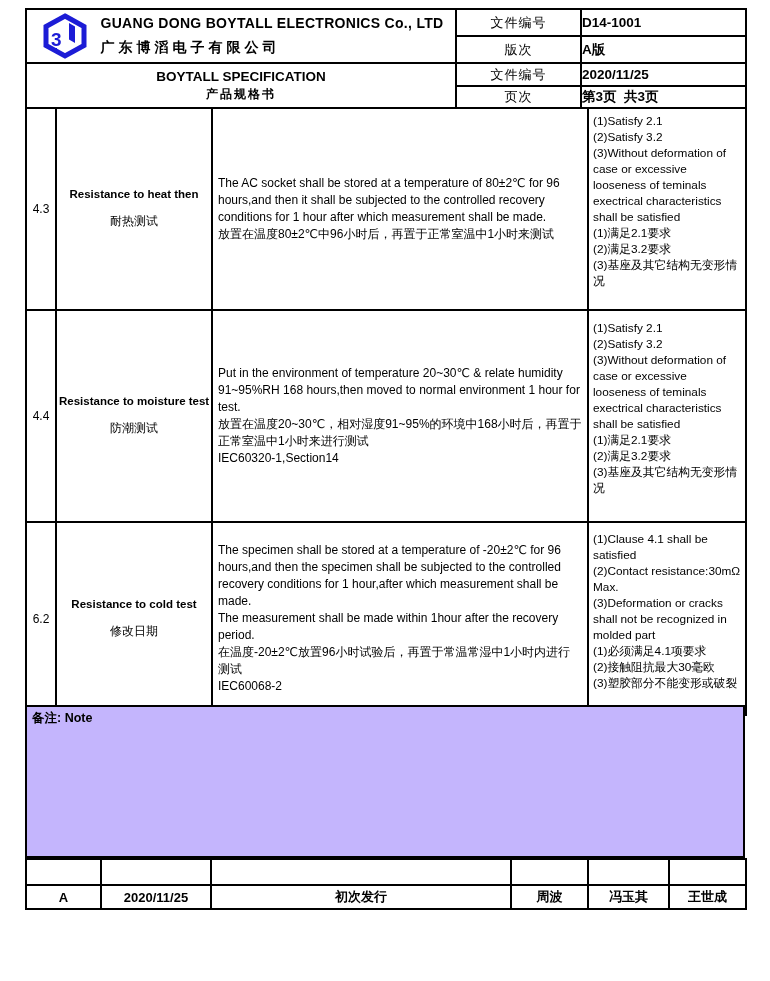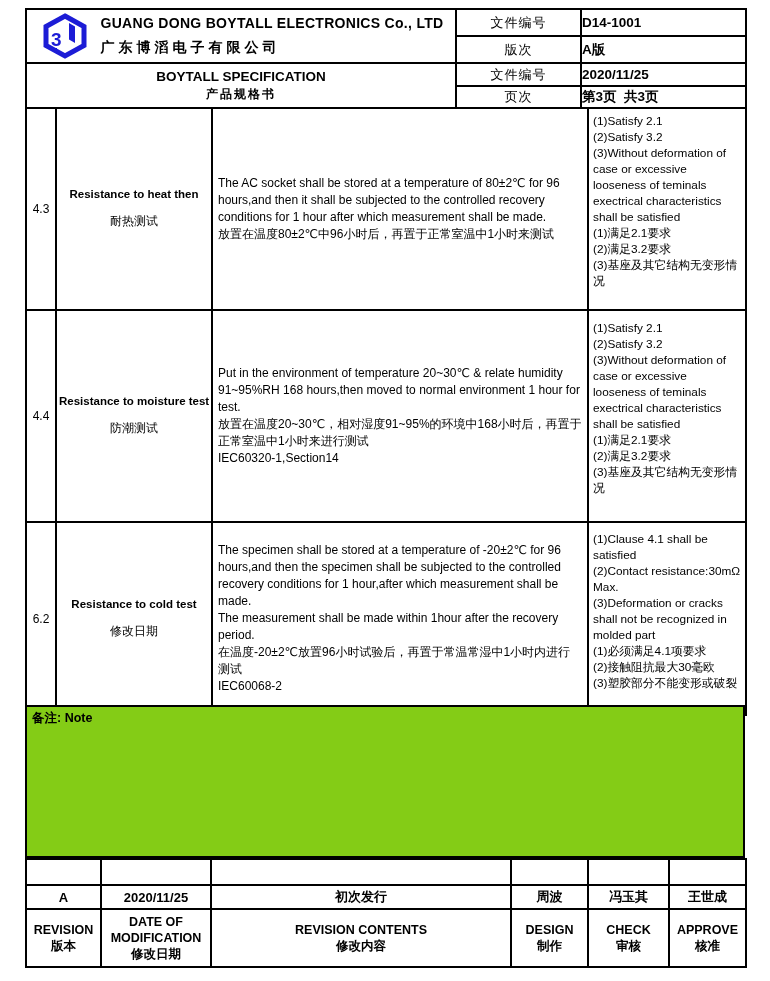--- a/index.html
+++ b/index.html
@@ -41,21 +41,21 @@
     padding: 4px 5px 4px 5px; white-space: pre-line;
   }
   .test-crit {
     text-align: left; font-size: 11.8px; line-height: 16px;
     padding: 4px 2px 20px 4px; white-space: pre-line;
   }
 
   
   .note-box {
     position: absolute; left: 25px; top: 705px; width: 720px; height: 153px;
-    border: 2px solid #000; background: #84cc16;
+    border: 2px solid #000; background: #c4b5fd;
   }
   .note-label { font-size: 12.5px; font-weight: bold; padding: 3px 0 0 5px; }
 
   
   .rev-table { left: 25px; top: 858px; width: 720px; }
   .rev-table td { text-align: center; }
   .rev-empty td { height: 26px; }
   .rev-entry td { height: 24px; font-size: 13px; font-weight: bold; }
   .rev-head td { height: 58px; font-size: 12.5px; font-weight: bold; white-space: pre-line; line-height: 16px; }
 </style>
@@ -192,31 +192,16 @@
       <td></td>
     </tr>
     <tr class="rev-entry">
       <td>A</td>
       <td>2020/11/25</td>
       <td>初次发行</td>
       <td>周波</td>
       <td>冯玉其</td>
       <td>王世成</td>
     </tr>
-    <tr class="rev-head">
-      <td>REVISION
-版本</td>
-      <td>DATE OF
-MODIFICATION
-修改日期</td>
-      <td>REVISION CONTENTS
-修改内容</td>
-      <td>DESIGN
-制作</td>
-      <td>CHECK
-审核</td>
-      <td>APPROVE
-核准</td>
-    </tr>
   </tbody>
     </table>
 
 </div>
 
 </body></html>

